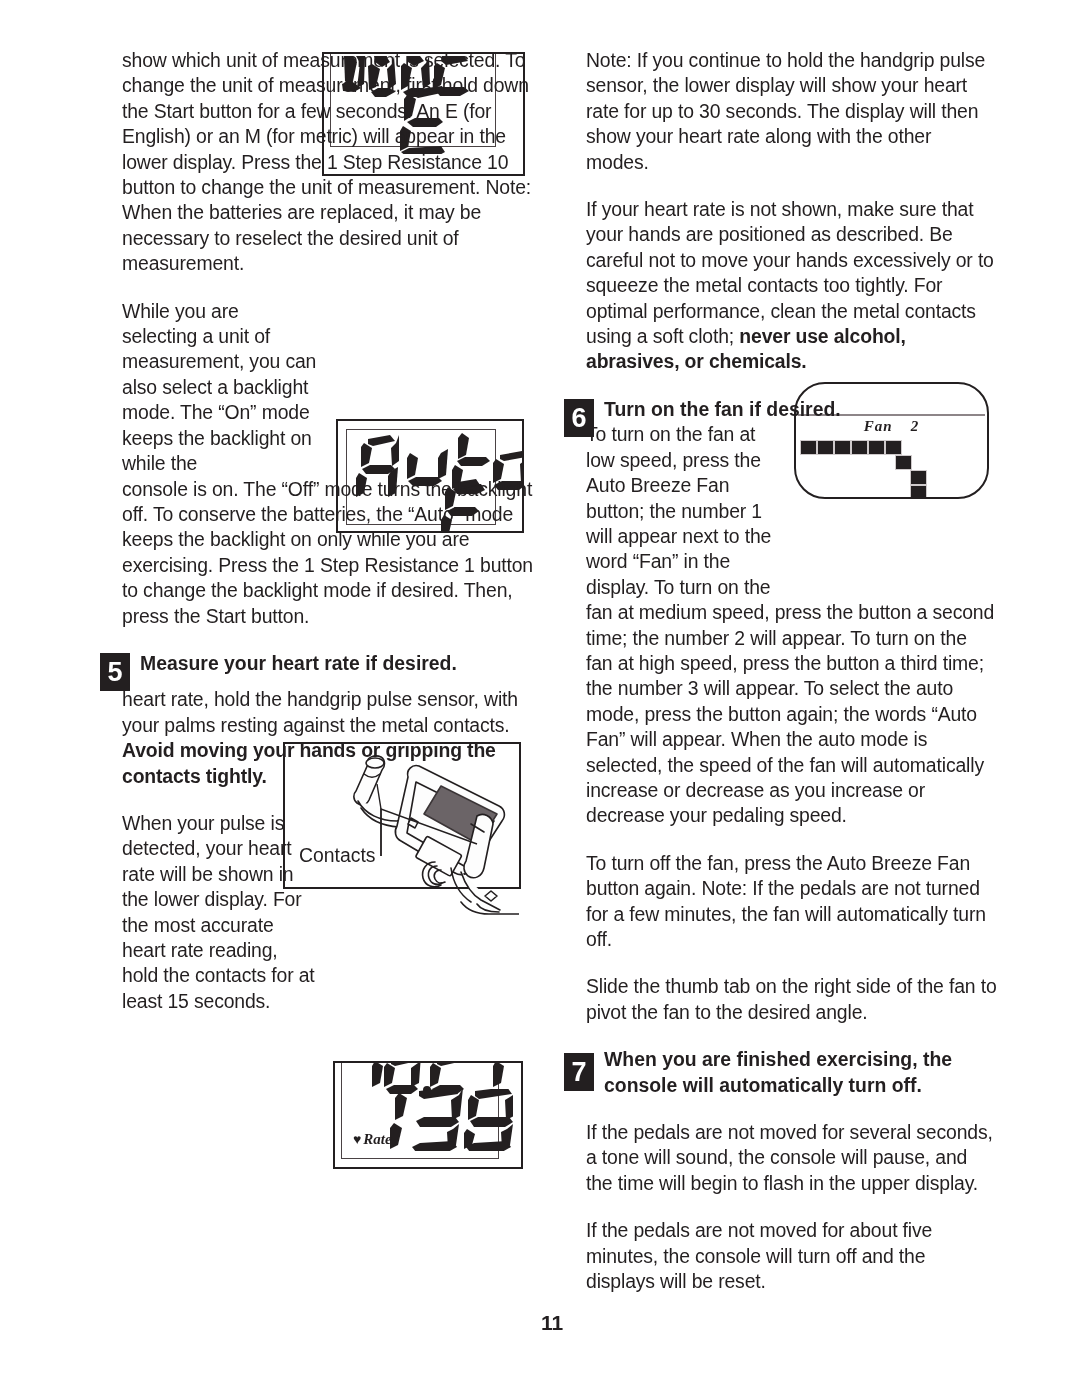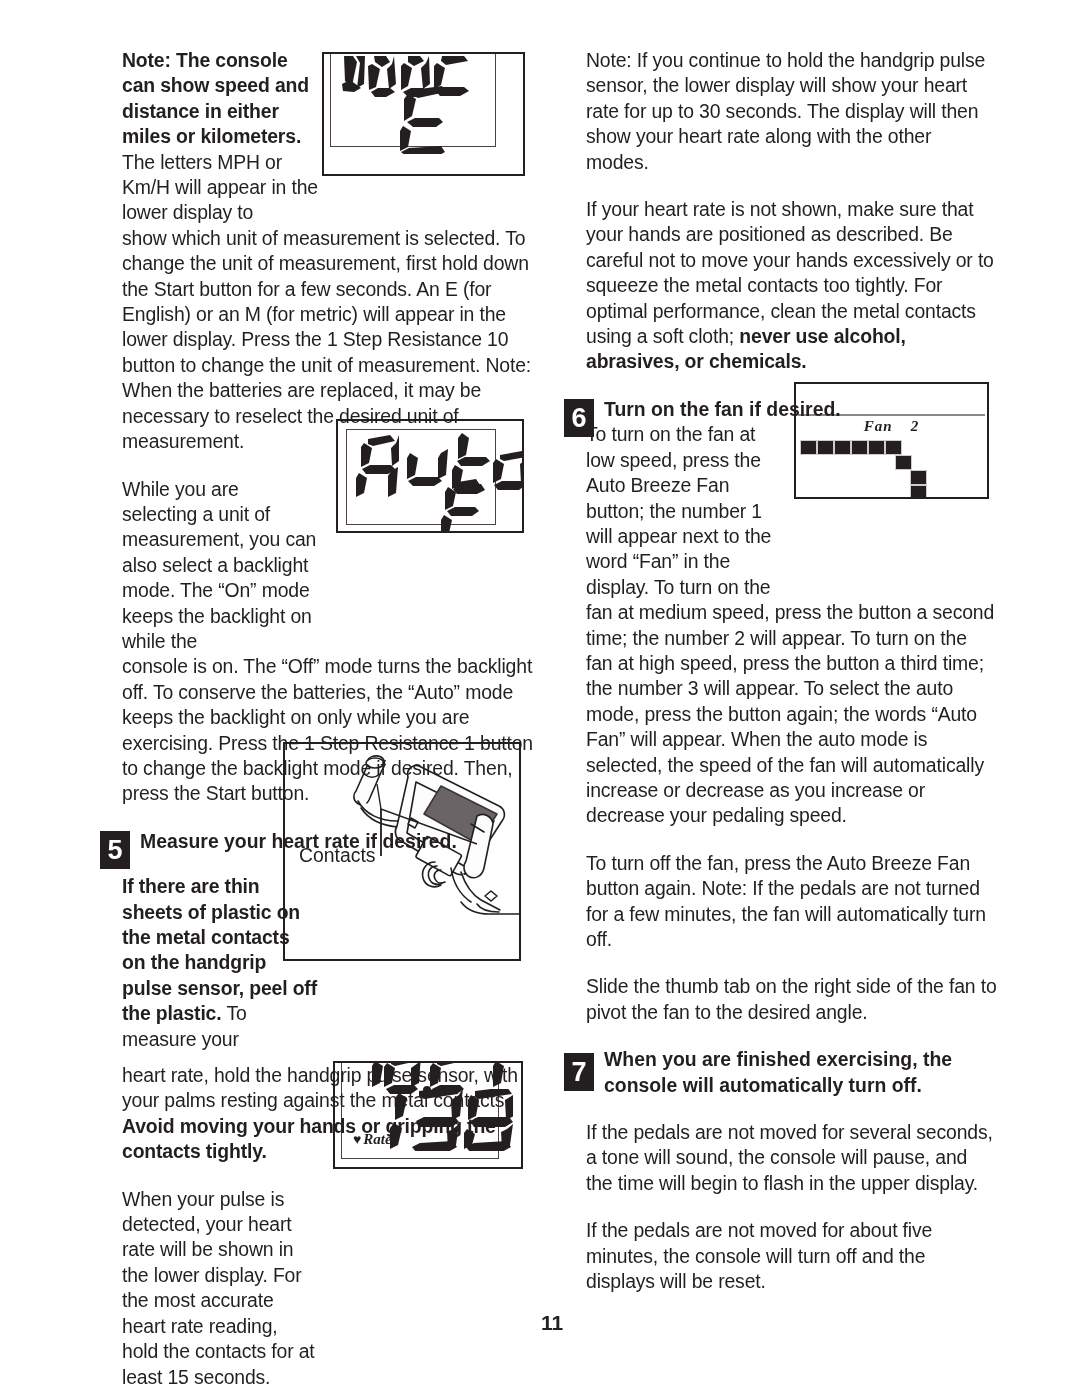--- a/index.html
+++ b/index.html
@@ -124,21 +124,21 @@
     left: 8px; top: 8px; right: 26px; bottom: 6px;
     border-top: 1.5px solid #4a4244;
   }
 
   
   #fig-console {
     position: absolute;
     left: 283px;
     top: 742px;
     width: 238px;
-    height: 219px;
+    height: 147px;
   }
 
   
   #fig-heart-display {
     position: absolute;
     left: 333px;
     top: 1061px;
     width: 190px;
     height: 108px;
   }
@@ -146,20 +146,21 @@
     left: 6px; top: 0; right: 22px; bottom: 8px;
   }
 
   
   #fig-fan-display {
     position: absolute;
     left: 794px;
     top: 382px;
     width: 195px;
     height: 117px;
+    border-radius: 31px;
   }
 
   .fan-sep {
     position: absolute;
     left: 2px; right: 2px;
     top: 30px;
     height: 1.5px;
     background: #8d8588;
   }
   .fan-label {
@@ -374,34 +375,32 @@
     <div class="blk" style="left:72px; top:56px; width:17px; height:15px;"></div>
     <div class="blk" style="left:89px; top:56px; width:17px; height:15px;"></div>
     <div class="blk" style="left:99px; top:71px; width:17px; height:15px;"></div>
     <div class="blk" style="left:114px;top:86px; width:17px; height:15px;"></div>
     <div class="blk" style="left:114px;top:101px;width:17px; height:15px;"></div>
 
   </div>
 
   <div class="col col-left">
 
-    <p class="p narrow tight"><b>Note: The console can show speed and distance in either miles or kilometers.</b><span> The letters MPH or Km/H will appear in the lower display to</span></p>
 
     <p class="p" style="margin-top:0;">show which unit of measurement is selected. To change the unit of measurement, first hold down the Start button for a few seconds. An E (for English) or an M (for metric) will appear in the lower display. Press the 1 Step Resistance 10 button to change the unit of measurement. Note: When the batteries are replaced, it may be necessary to reselect the desired unit of measurement.</p>
 
     <p class="p narrow tight" style="margin-top:6px;">While you are selecting a unit of measurement, you can also select a backlight mode. The “On” mode keeps the backlight on while the</p>
 
     <p class="p" style="margin-top:0;">console is on. The “Off” mode turns the backlight off. To conserve the batteries, the “Auto” mode keeps the backlight on only while you are exercising. Press the 1 Step Resistance 1 button to change the backlight mode if desired. Then, press the Start button.</p>
 
     <div style="position:relative; margin-top:18px;">
       <div class="step" style="left:-22px; top:2px;">5</div>
       <p class="step-head" style="margin-left:18px;">Measure your heart rate if desired.</p>
     </div>
 
-    <p class="p narrow tight" style="margin-top:20px;"><b>If there are thin sheets of plastic on the metal contacts on the handgrip pulse sensor, peel off the plastic.</b><span> To measure your</span></p>
 
     <p class="p" style="margin-top:11px;"><span>heart rate, hold the handgrip pulse sensor, with your palms resting against the metal contacts. </span><b>Avoid moving your hands or gripping the contacts tightly.</b></p>
 
     <p class="p narrow" style="margin-top:18px;">When your pulse is detected, your heart rate will be shown in the lower display. For the most accurate heart rate reading, hold the contacts for at least 15 seconds.</p>
   </div>
 
   <div class="col col-right">
 
     <p class="p">Note: If you continue to hold the handgrip pulse sensor, the lower display will show your heart rate for up to 30 seconds. The display will then show your heart rate along with the other modes.</p>
 

